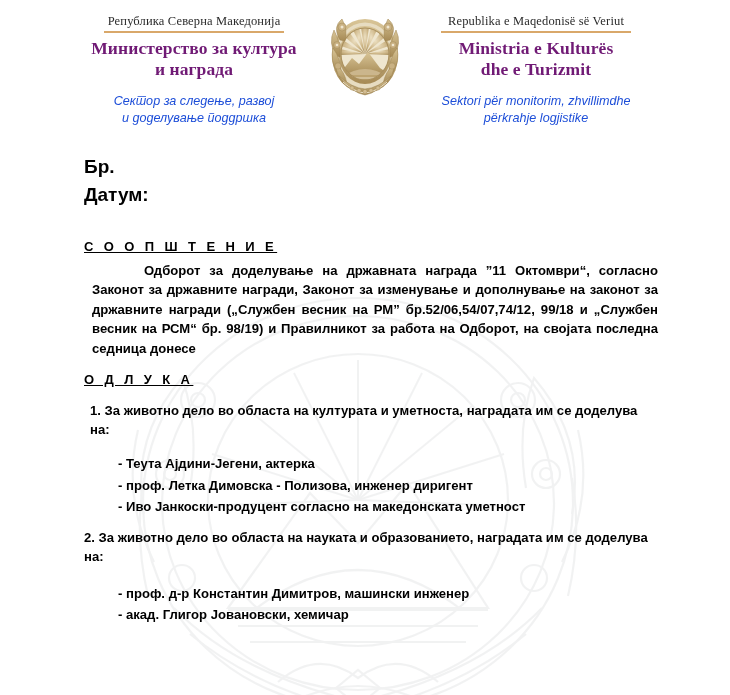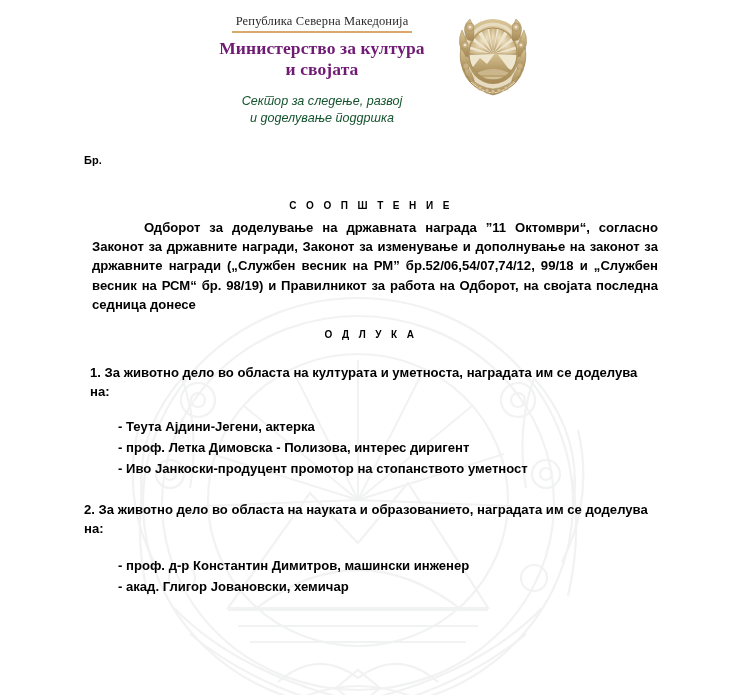--- a/index.html
+++ b/index.html
@@ -71,21 +71,21 @@
     font-weight: bold;
     font-size: 17.5px;
     color: #701a75;
     line-height: 1.18;
     letter-spacing: 0.1px;
   }
   .lh-sector {
     font-family: "Liberation Sans", "DejaVu Sans", sans-serif;
     font-style: italic;
     font-size: 12.6px;
-    color: #14532d;
+    color: #1d4ed8;
     line-height: 1.35;
     margin-top: 14px;
   }
 
   #emblem-wrap {
     width: 86px;
     display: flex;
     justify-content: center;
     align-items: flex-start;
     padding-top: 0px;
@@ -95,48 +95,49 @@
   
   #content {
     position: relative;
     z-index: 2;
     padding: 0 72px 0 84px;
     font-size: 13.1px;
     line-height: 1.44;
   }
   .meta {
     font-weight: bold;
-    font-size: 11px;
+    font-size: 19px;
     line-height: 1.45;
   }
   #meta-block { margin-top: 26px; }
 
   .centered-heading {
-    text-align: center;
+    text-align: left;
     font-weight: bold;
     letter-spacing: 3.4px;
-    font-size: 10px;
+    font-size: 13px;
+    text-decoration: underline;
   }
   #soopstenie-heading { margin-top: 30px; }
   #odluka-heading { margin-top: 12px; }
 
   .para {
     text-align: justify;
     font-weight: bold;
     font-size: 13.1px;
     line-height: 1.48;
     margin-top: 4px;
   }
   .para.indent { text-indent: 52px; margin-left: 8px; }
   #odluka-para { margin-top: 3px; }
 
   .numbered {
     font-weight: bold;
     font-size: 13.1px;
-    margin-top: 22px;
+    margin-top: 12px;
     padding-left: 6px;
   }
   #item2-heading { padding-left: 0px; }
 
   .sublist {
     list-style: none;
     margin: 14px 0 0 0;
     padding-left: 34px;
     font-weight: bold;
     font-size: 13.1px;
@@ -208,21 +209,21 @@
     </svg>
   </div>
 
   <header id="letterhead">
 
     <div class="lh-col left">
       <div class="lh-country">Република Северна Македонија</div>
       <hr class="lh-rule">
       <div class="lh-ministry">
         <div>Министерство за култура</div>
-        <div>и својата</div>
+        <div>и награда</div>
       </div>
       <div class="lh-sector">
         <div>Сектор за следење, развој</div>
         <div>и доделување поддршка</div>
       </div>
     </div>
 
     <div id="emblem-wrap">
       <svg id="emblem" viewBox="0 0 74 84" xmlns="http://www.w3.org/2000/svg">
         <defs>
@@ -304,42 +305,55 @@
         <g fill="#d3bd92" stroke="#9c8350" stroke-width="0.4">
           <circle cx="24" cy="74" r="2.1"></circle>
           <circle cx="31" cy="76.5" r="2.1"></circle>
           <circle cx="37" cy="77.5" r="2.1"></circle>
           <circle cx="43" cy="76.5" r="2.1"></circle>
           <circle cx="50" cy="74" r="2.1"></circle>
         </g>
       </svg>
     </div>
 
+    <div class="lh-col right">
+      <div class="lh-country">Republika e Maqedonisë së Veriut</div>
+      <hr class="lh-rule">
+      <div class="lh-ministry">
+        <div>Ministria e Kulturës</div>
+        <div>dhe e Turizmit</div>
+      </div>
+      <div class="lh-sector">
+        <div>Sektori për  monitorim, zhvillimdhe</div>
+        <div>përkrahje  logjistike</div>
+      </div>
+    </div>
 
   </header>
 
   <main id="content">
 
     <div id="meta-block">
       <div class="meta">Бр.</div>
+      <div class="meta">Датум:</div>
     </div>
 
     <div id="soopstenie-heading" class="centered-heading">С О О П Ш Т Е Н И Е</div>
 
     <p class="para indent">Одборот за доделување на државната награда ”11 Октомври“, согласно Законот за државните награди, Законот за изменување и дополнување на законот за државните награди („Службен весник на РМ” бр.52/06,54/07,74/12, 99/18 и „Службен весник на РСМ“ бр. 98/19) и Правилникот за работа на Одборот, на својата последна седница донесе</p>
 
     <div id="odluka-heading" class="centered-heading">О Д Л У К А</div>
 
 
     <div class="numbered">1. За животно дело во областа на културата и уметноста, наградата им  се доделува на:</div>
 
     <ul class="sublist" id="sublist-1">
       <li>- Теута Ајдини-Јегени, актерка</li>
-      <li>- проф. Летка Димовска - Полизова, интерес диригент</li>
-      <li>- Иво Јанкоски-продуцент промотор на стопанството уметност</li>
+      <li>- проф. Летка Димовска - Полизова, инженер диригент</li>
+      <li>- Иво Јанкоски-продуцент согласно на македонската уметност</li>
     </ul>
 
     <div id="item2-heading" class="numbered">2. За животно дело во областа на науката и образованието, наградата им  се доделува на:</div>
 
     <ul class="sublist" id="sublist-2">
       <li>- проф. д-р Константин Димитров, машински инженер</li>
       <li>- акад. Глигор Јовановски, хемичар</li>
     </ul>
 
   </main>

